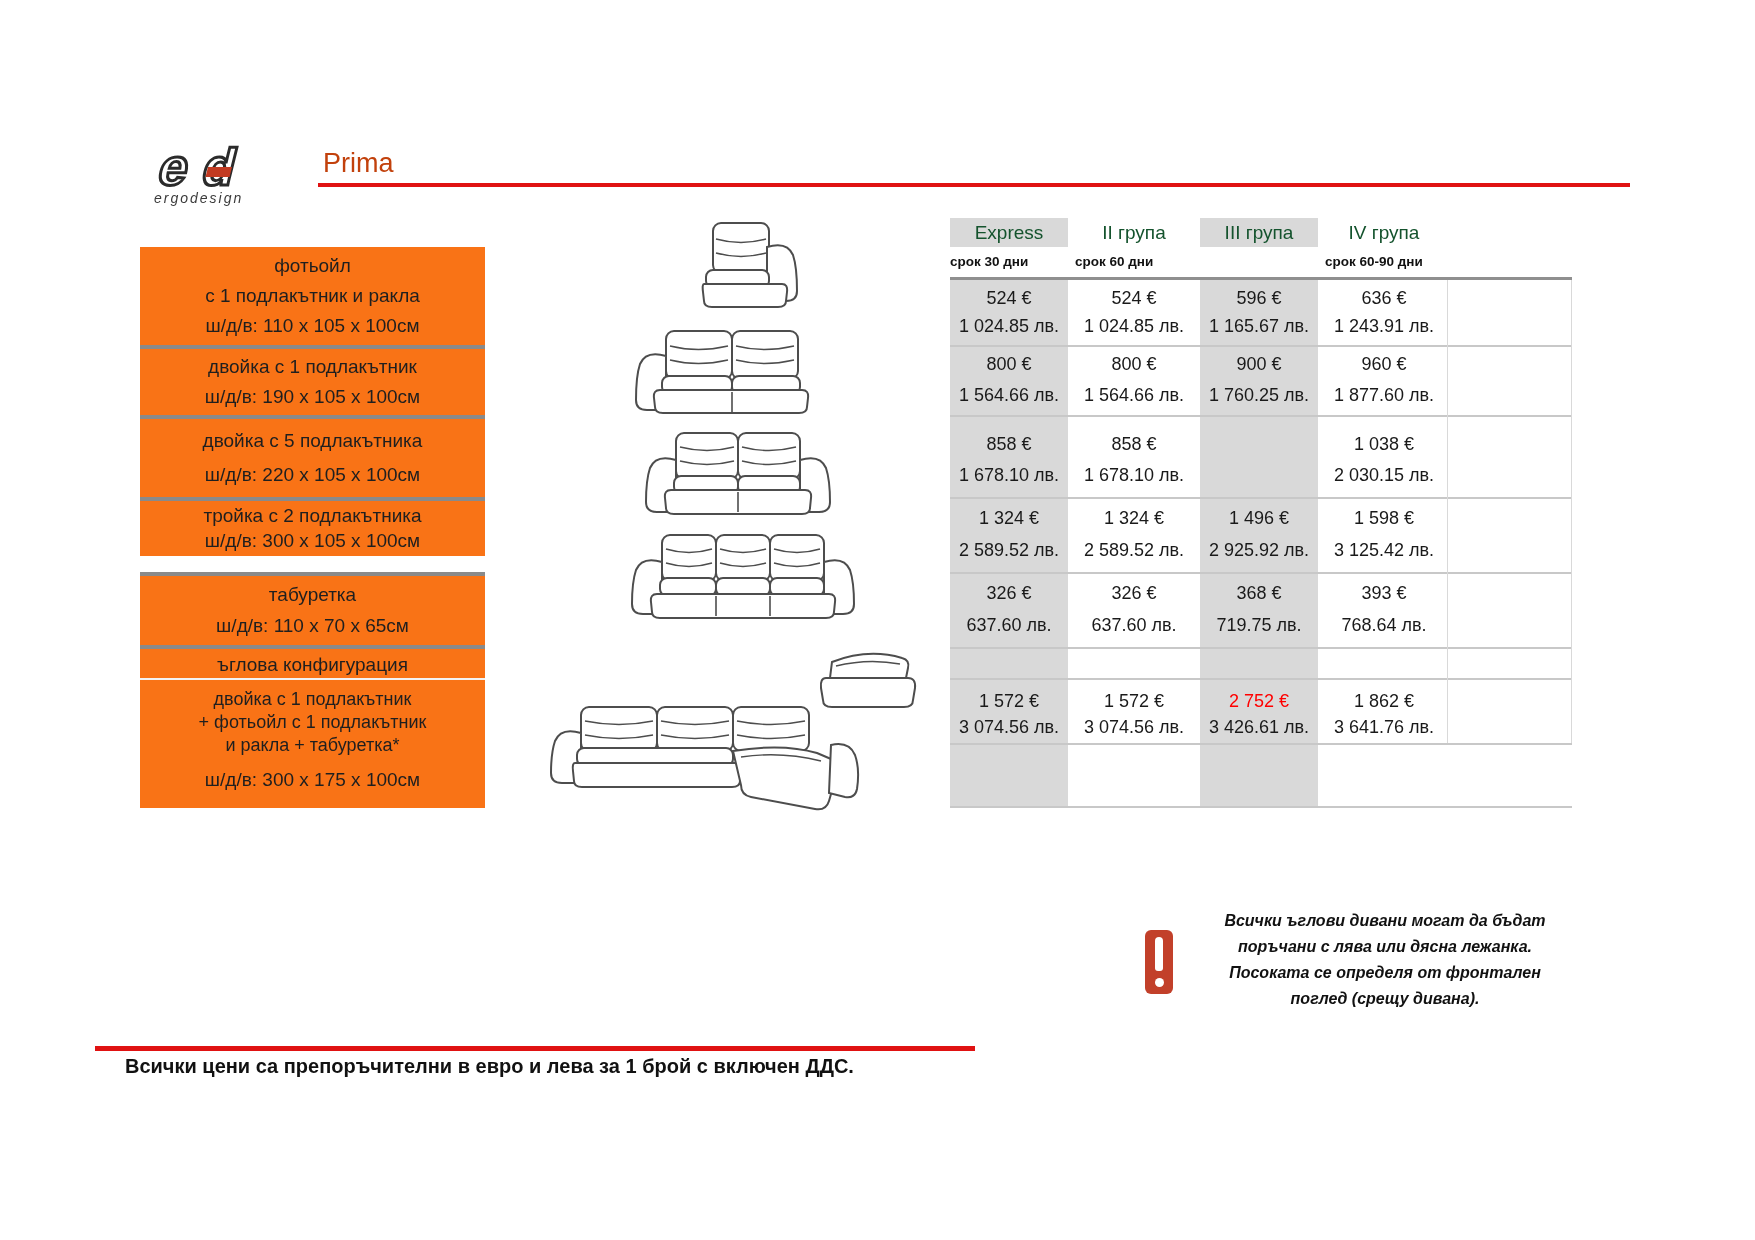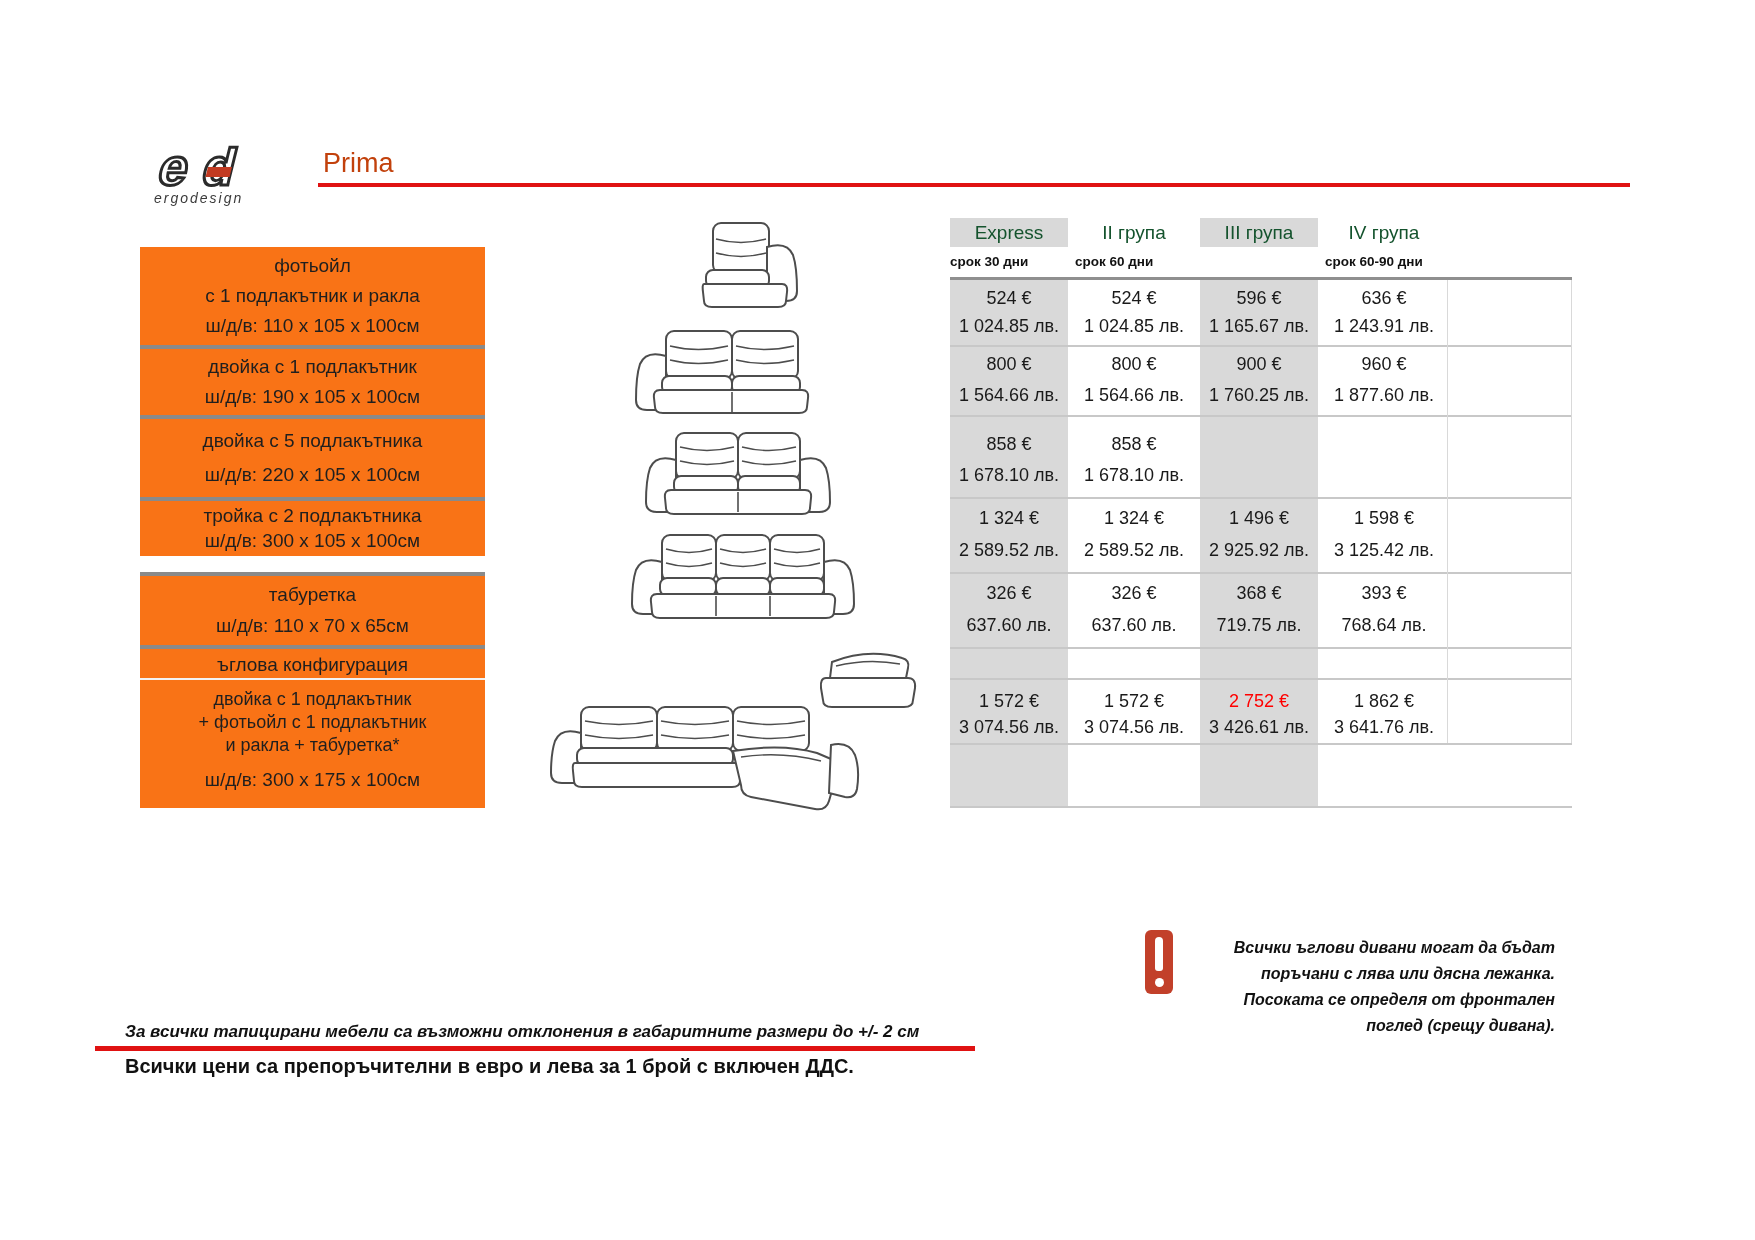--- a/index.html
+++ b/index.html
@@ -57,22 +57,22 @@
   .cc0{left:0;} .cc1{left:125px;} .cc2{left:250px;} .cc3{left:375px;}
   .red{color:#f00;}
 
   
   .warn-icon{position:absolute;left:1145px;top:930px;width:28px;height:64px;background:#c2402a;
              border-radius:6px;}
   .warn-icon .bar{position:absolute;left:10px;top:7px;width:8px;height:34px;background:#fff;
                   border-radius:4px 4px 3px 3px;}
   .warn-icon .dot{position:absolute;left:9.5px;bottom:7px;width:9px;height:9px;background:#fff;
                   border-radius:50%;}
-  .notice{position:absolute;left:1215px;top:908px;width:340px;text-align:right;
-          font-size:16px;line-height:26px;font-weight:bold;font-style:italic;color:#111;margin-top:27px;}
+  .notice{position:absolute;left:1215px;top:908px;width:340px;text-align:center;
+          font-size:16px;line-height:26px;font-weight:bold;font-style:italic;color:#111;}
 
   
   .foot-note1{position:absolute;left:125px;top:1022px;width:900px;font-size:17px;font-weight:bold;
               font-style:italic;color:#111;}
   .foot-rule{position:absolute;left:95px;top:1046px;width:880px;height:5px;background:#e01212;}
   .foot-note2{position:absolute;left:125px;top:1055px;width:900px;font-size:20px;font-weight:bold;color:#111;}
 </style>
 </head>
 <body>
 
@@ -272,20 +272,24 @@
     </div>
     <div class="trow r2">
       <div class="tcell cc0">
           <div>858 €</div>
           <div>1 678.10 лв.</div>
         </div>
       <div class="tcell cc1">
           <div>858 €</div>
           <div>1 678.10 лв.</div>
         </div>
+      <div class="tcell cc3">
+          <div>1 038 €</div>
+          <div>2 030.15 лв.</div>
+        </div>
     </div>
     <div class="trow r3">
       <div class="tcell cc0">
           <div>1 324 €</div>
           <div>2 589.52 лв.</div>
         </div>
       <div class="tcell cc1">
           <div>1 324 €</div>
           <div>2 589.52 лв.</div>
         </div>
@@ -340,17 +344,16 @@
     <div class="bar"></div>
     <div class="dot"></div>
   </div>
   <div class="notice">
     <div>Всички ъглови дивани могат да бъдат</div>
     <div>поръчани с лява или дясна лежанка.</div>
     <div>Посоката се определя от фронтален</div>
     <div>поглед (срещу дивана).</div>
   </div>
 
-  <div class="foot-note1">За всички тапицирани мебели са възможни отклонения в габаритните размери до +/- 2 см</div>
   <div class="foot-rule"></div>
   <div class="foot-note2">Всички цени са препоръчителни в евро и лева за 1 брой с включен ДДС.</div>
 
 </div>
 
 </body></html>

